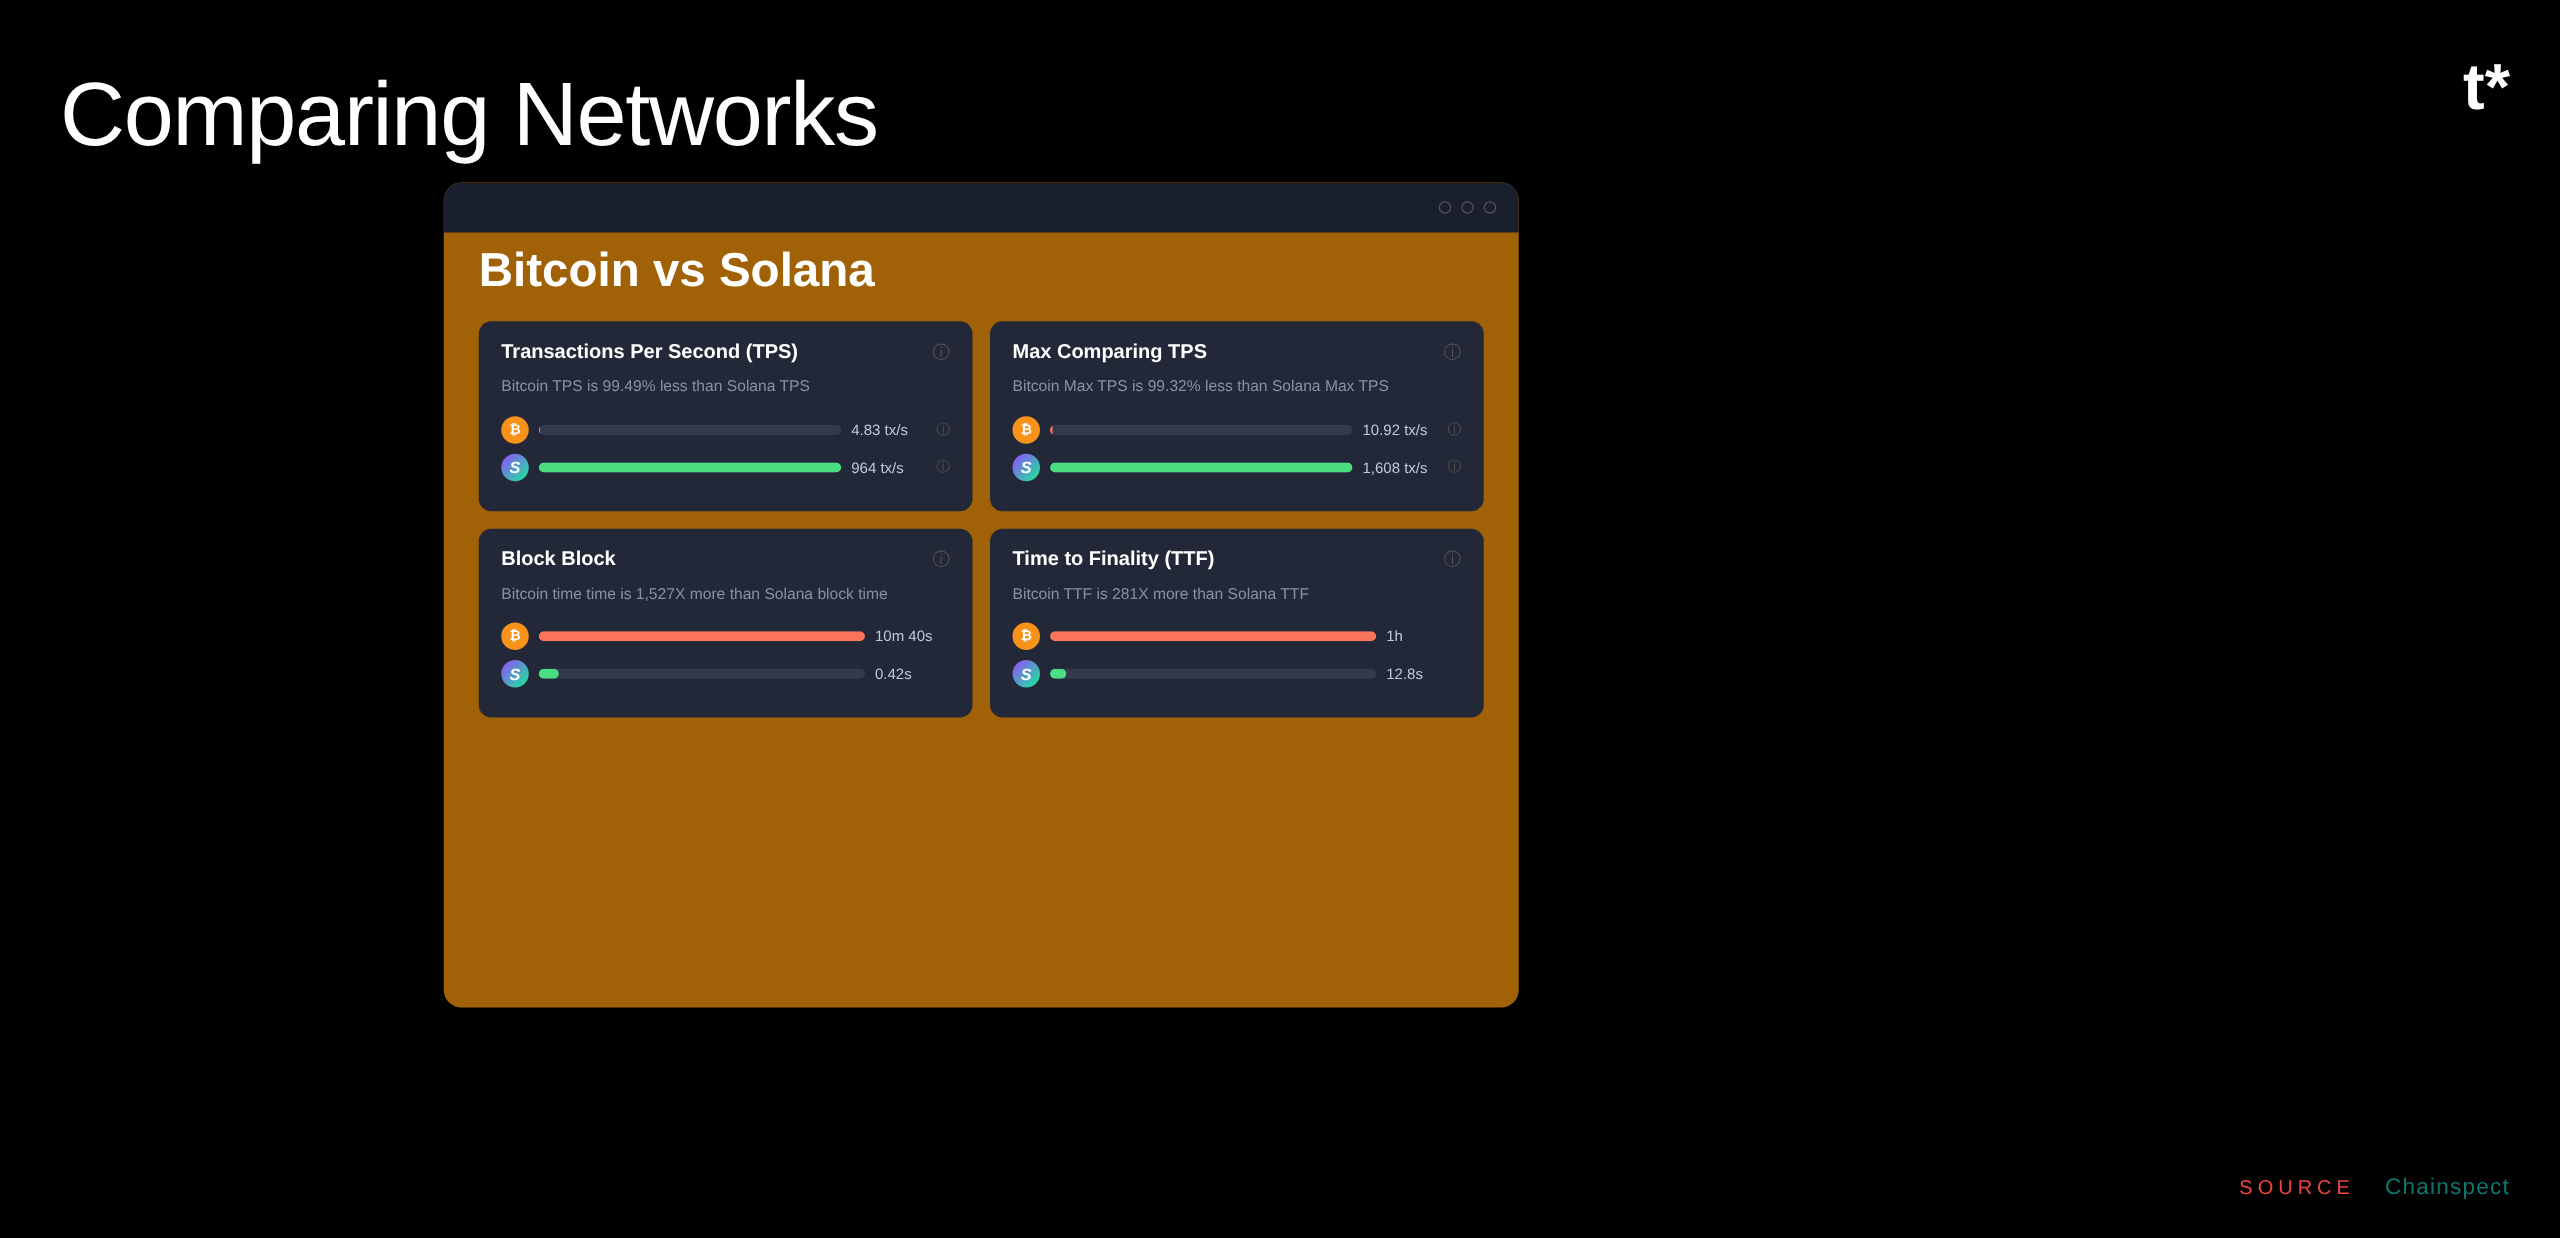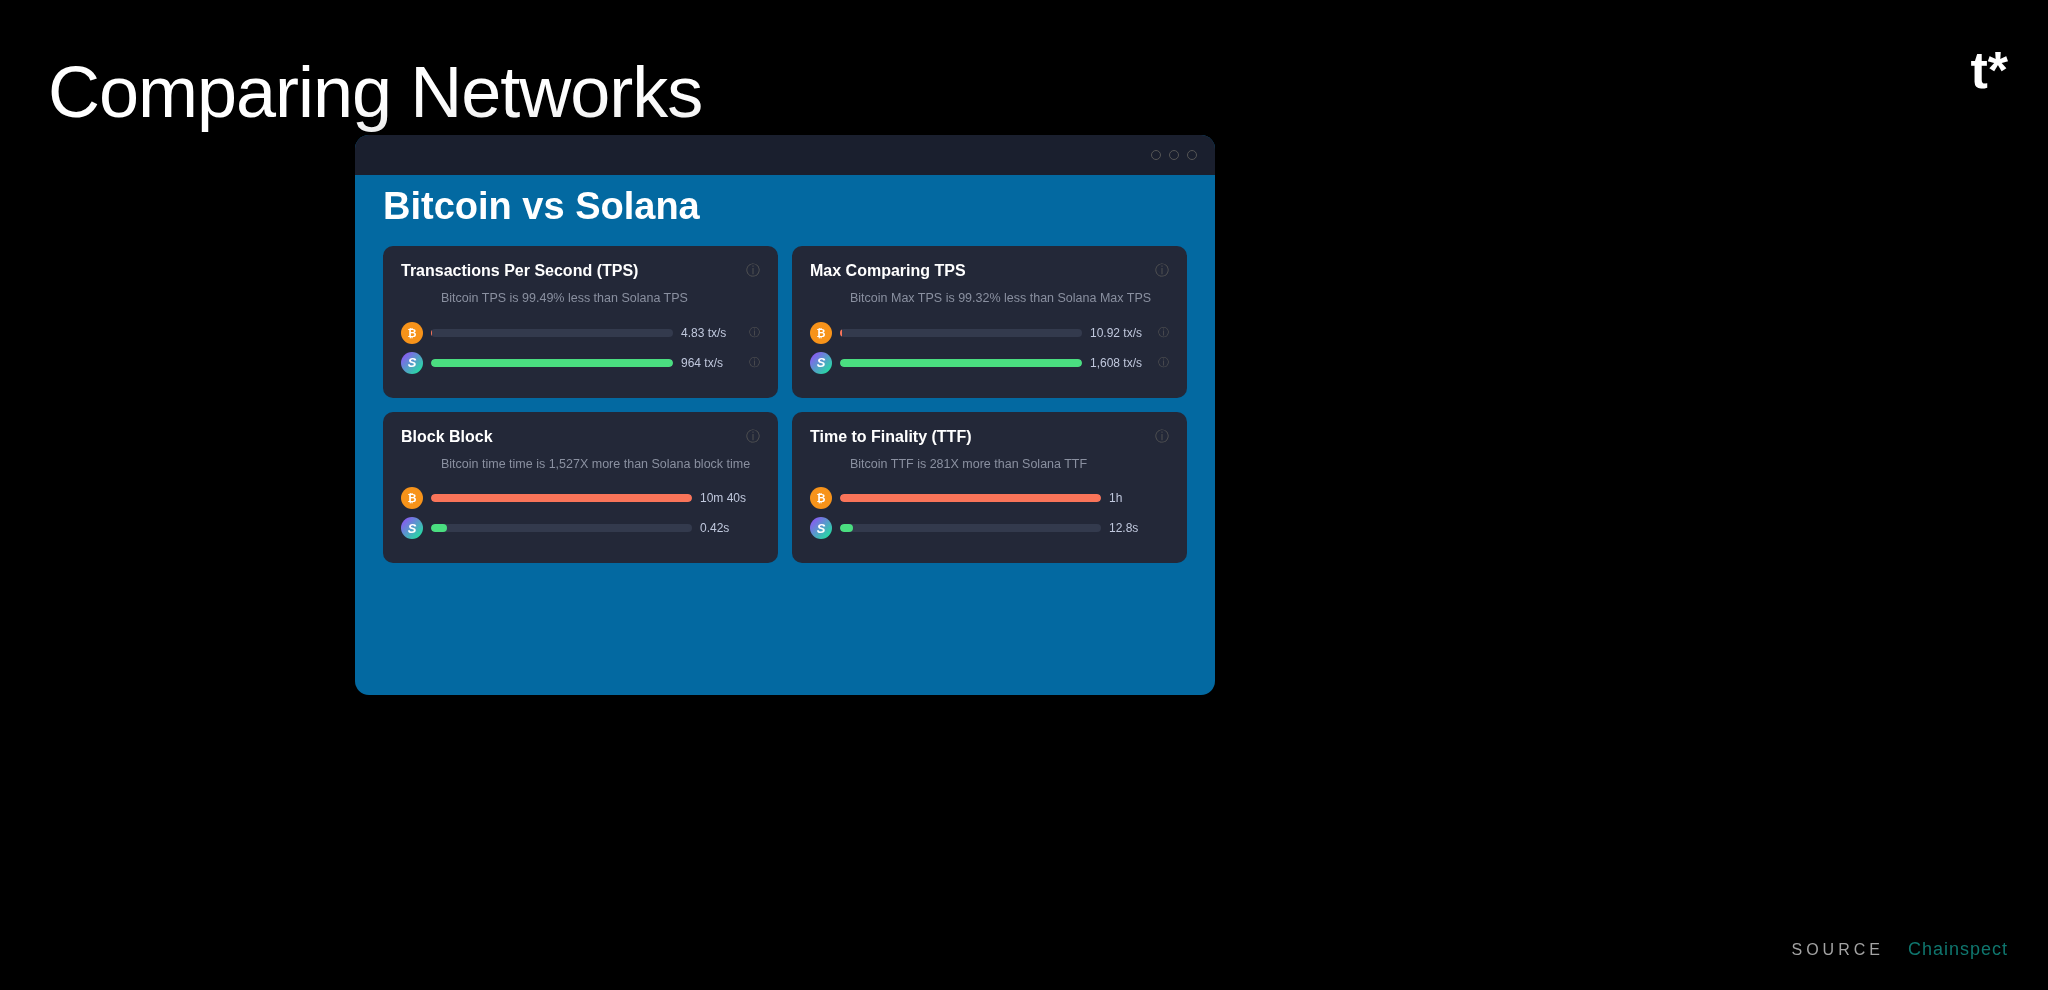--- a/index.html
+++ b/index.html
@@ -37,35 +37,35 @@
       bottom: 30px;
       right: 40px;
       color: #888;
       font-size: 18px;
       letter-spacing: 3px;
     }
 
     .source-label span.source-word {
       letter-spacing: 4px;
       font-size: 16px;
-      color: #a3a3a3;
+      color: #ef4444;
     }
 
     .source-label span.source-name {
       color: #0f766e;
       letter-spacing: 1px;
     }
 
     .dashboard-window {
       position: absolute;
-      top: 135px;
+      top: 146px;
       left: 355px;
       width: 860px;
-      height: 560px;
-      background: #0369a1;
+      height: 660px;
+      background: #a16207;
       border-radius: 14px;
       overflow: hidden;
       box-shadow: 0 20px 60px rgba(0,0,0,0.5);
     }
 
     .window-titlebar {
       background: #1a1f2e;
       height: 40px;
       display: flex;
       align-items: center;
@@ -122,21 +122,20 @@
       color: #555;
       font-size: 14px;
       cursor: pointer;
     }
 
     .card-description {
       color: #8a90a0;
       font-size: 12.5px;
       margin-bottom: 14px;
       line-height: 1.4;
-      margin-left: 40px;
     }
 
     .metric-row {
       display: flex;
       align-items: center;
       gap: 8px;
       margin-bottom: 8px;
     }
 
     .coin-icon {

